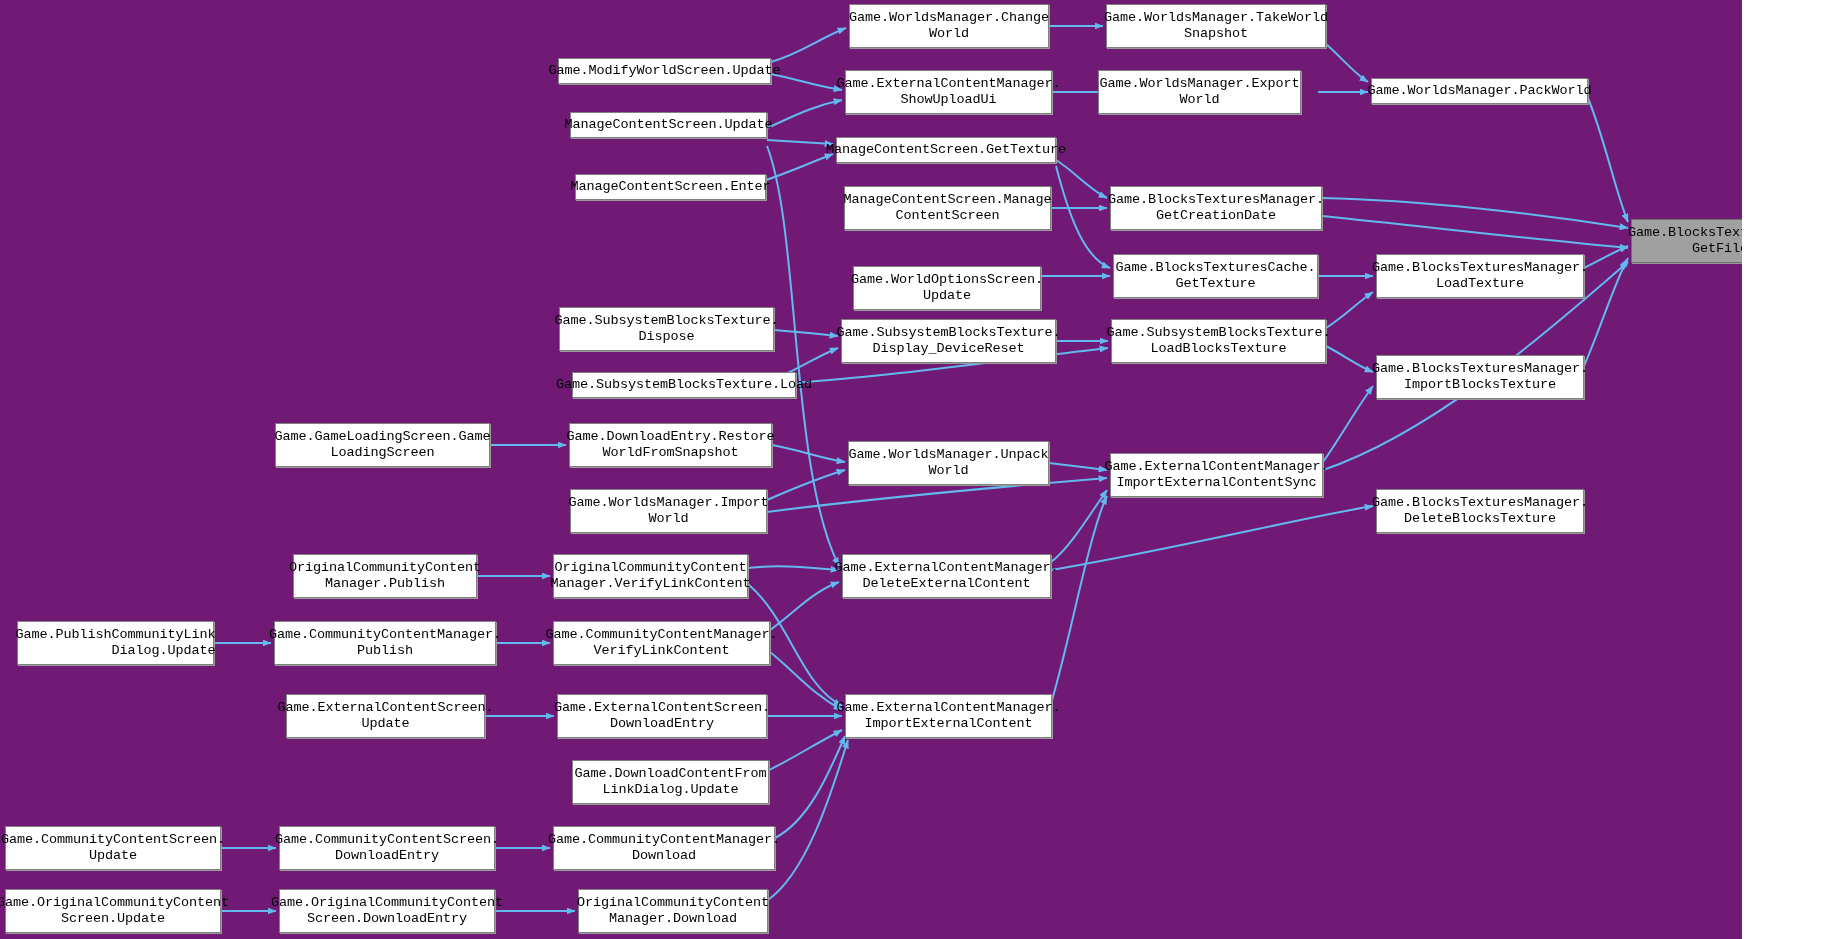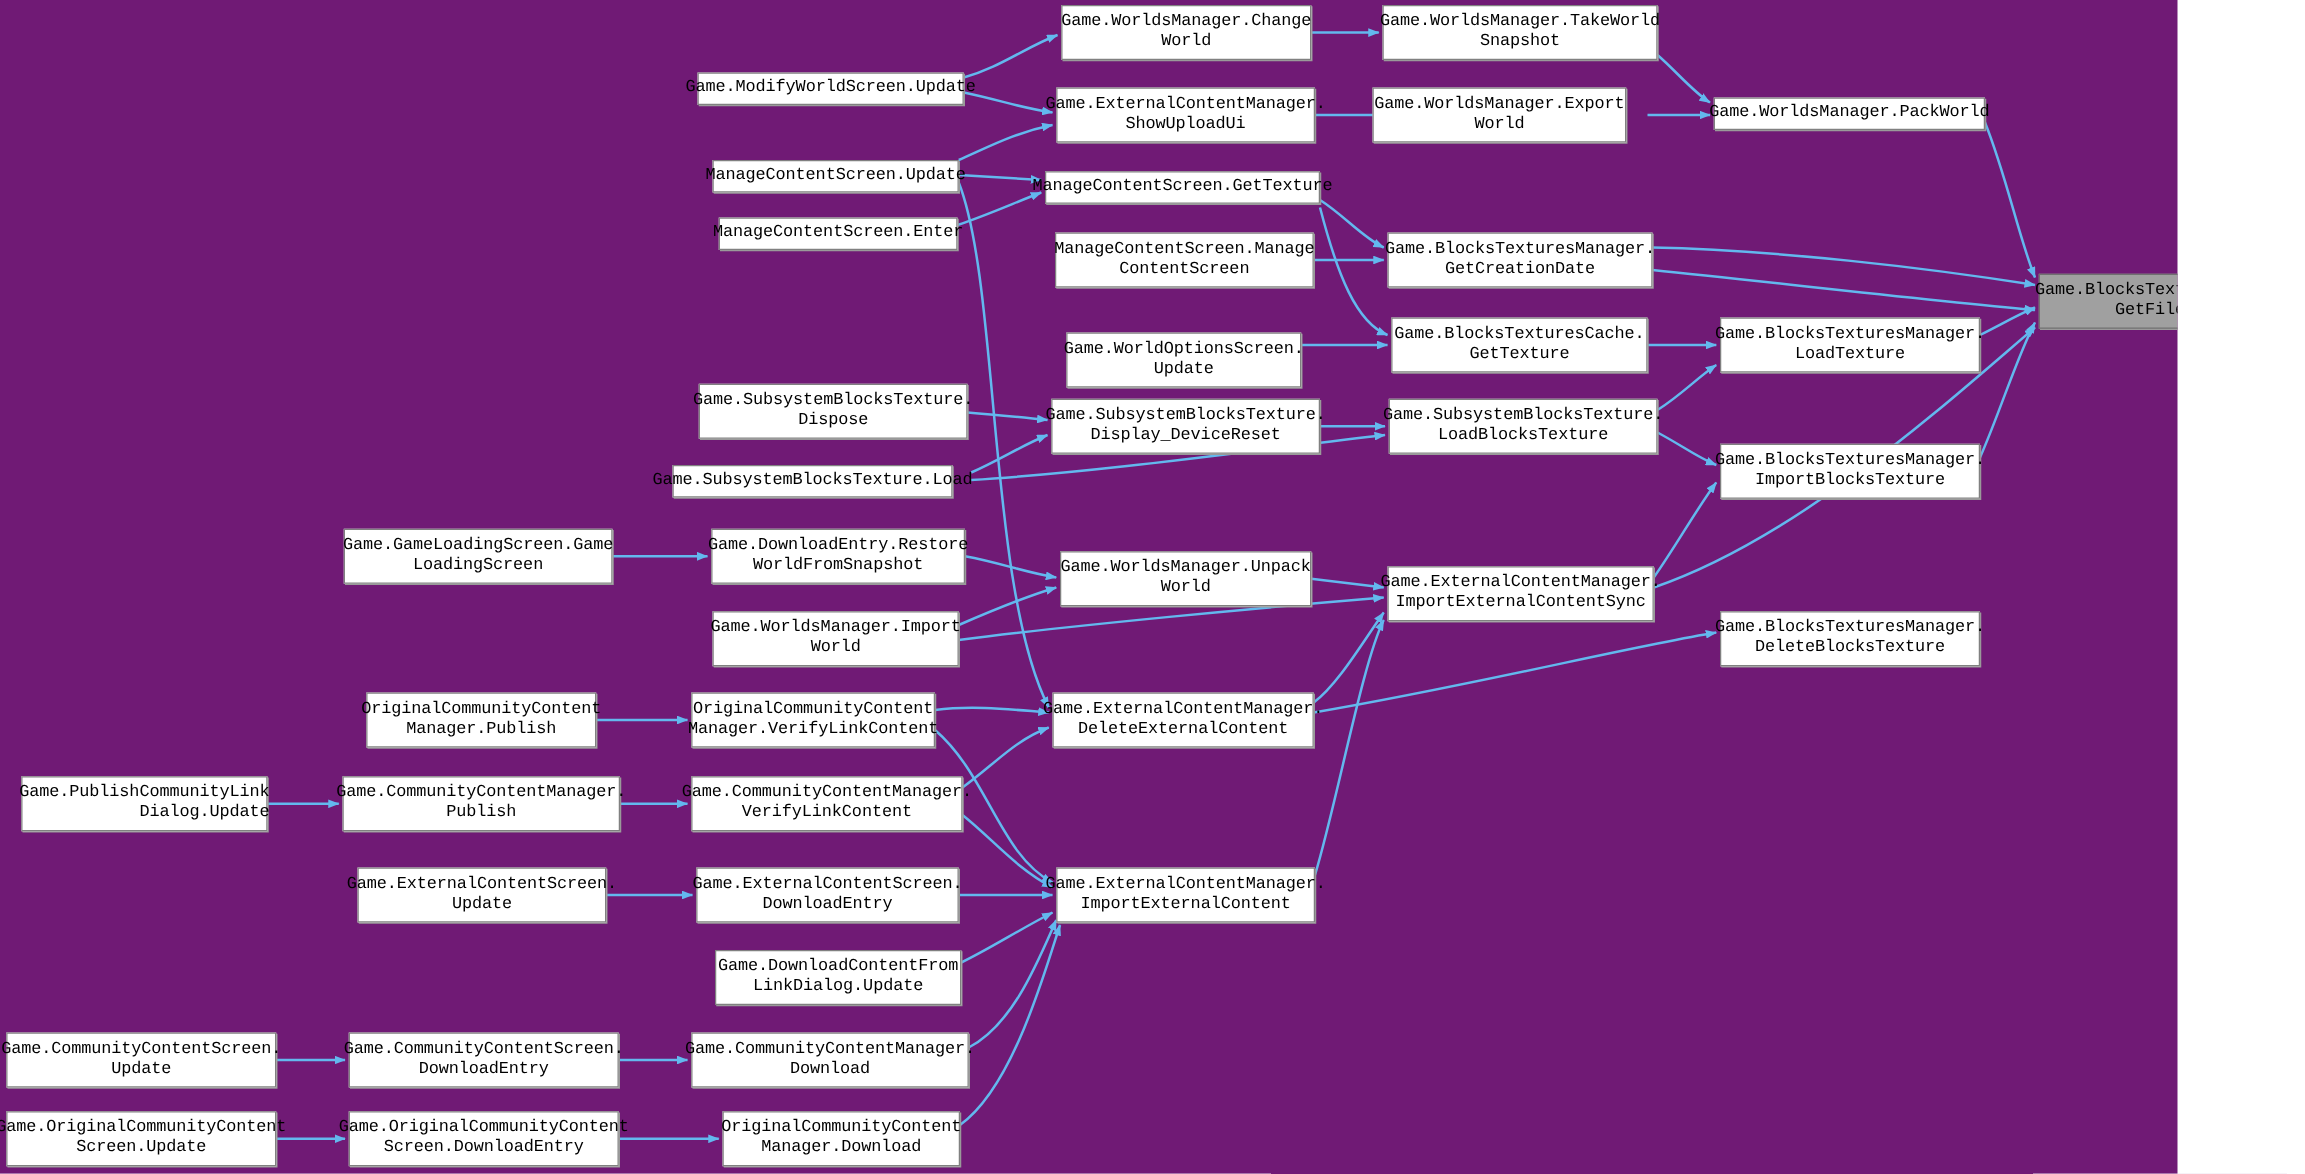--- a/index.html
+++ b/index.html
@@ -114,21 +114,21 @@
       <div class="node" style="left: 849px; top: 4px; width: 200px; height: 44px;">Game.WorldsManager.Change
 World</div>
       <div class="node" style="left: 1106px; top: 4px; width: 220px; height: 44px;">Game.WorldsManager.TakeWorld
 Snapshot</div>
       <div class="node" style="left: 558px; top: 58px; width: 213px; height: 26px;">Game.ModifyWorldScreen.Update</div>
       <div class="node" style="left: 845px; top: 70px; width: 207px; height: 44px;">Game.ExternalContentManager.
 ShowUploadUi</div>
       <div class="node" style="left: 1051px; top: 70px; width: 203px; height: 44px; margin-left: 47px;">Game.WorldsManager.Export
 World</div>
       <div class="node" style="left: 1371px; top: 78px; width: 217px; height: 26px;">Game.WorldsManager.PackWorld</div>
-      <div class="node" style="left: 570px; top: 128px; width: 197px; height: 26px;">ManageContentScreen.Update</div>
+      <div class="node" style="left: 570px; top: 112px; width: 197px; height: 26px;">ManageContentScreen.Update</div>
       <div class="node" style="left: 836px; top: 137px; width: 220px; height: 26px;">ManageContentScreen.GetTexture</div>
       <div class="node" style="left: 575px; top: 174px; width: 191px; height: 26px;">ManageContentScreen.Enter</div>
       <div class="node" style="left: 844px; top: 186px; width: 207px; height: 44px;">ManageContentScreen.Manage
 ContentScreen</div>
       <div class="node" style="left: 1110px; top: 186px; width: 212px; height: 44px;">Game.BlocksTexturesManager.
 GetCreationDate</div>
       <div class="node highlight" style="left: 1631px; top: 219px; width: 210px; height: 44px;">Game.BlocksTexturesManager.
 GetFileName</div>
       <div class="node" style="left: 853px; top: 266px; width: 188px; height: 44px;">Game.WorldOptionsScreen.
 Update</div>
@@ -137,21 +137,21 @@
       <div class="node" style="left: 1376px; top: 254px; width: 208px; height: 44px;">Game.BlocksTexturesManager.
 LoadTexture</div>
       <div class="node" style="left: 559px; top: 307px; width: 215px; height: 44px;">Game.SubsystemBlocksTexture.
 Dispose</div>
       <div class="node" style="left: 841px; top: 319px; width: 215px; height: 44px;">Game.SubsystemBlocksTexture.
 Display_DeviceReset</div>
       <div class="node" style="left: 1111px; top: 319px; width: 215px; height: 44px;">Game.SubsystemBlocksTexture.
 LoadBlocksTexture</div>
       <div class="node" style="left: 1376px; top: 355px; width: 208px; height: 44px;">Game.BlocksTexturesManager.
 ImportBlocksTexture</div>
-      <div class="node" style="left: 538px; top: 372px; width: 224px; height: 26px;">Game.SubsystemBlocksTexture.Load</div>
+      <div class="node" style="left: 572px; top: 372px; width: 224px; height: 26px;">Game.SubsystemBlocksTexture.Load</div>
       <div class="node" style="left: 275px; top: 423px; width: 215px; height: 44px;">Game.GameLoadingScreen.Game
 LoadingScreen</div>
       <div class="node" style="left: 569px; top: 423px; width: 203px; height: 44px;">Game.DownloadEntry.Restore
 WorldFromSnapshot</div>
       <div class="node" style="left: 848px; top: 441px; width: 201px; height: 44px;">Game.WorldsManager.Unpack
 World</div>
       <div class="node" style="left: 1110px; top: 453px; width: 213px; height: 44px;">Game.ExternalContentManager.
 ImportExternalContentSync</div>
       <div class="node" style="left: 570px; top: 489px; width: 197px; height: 44px;">Game.WorldsManager.Import
 World</div>

